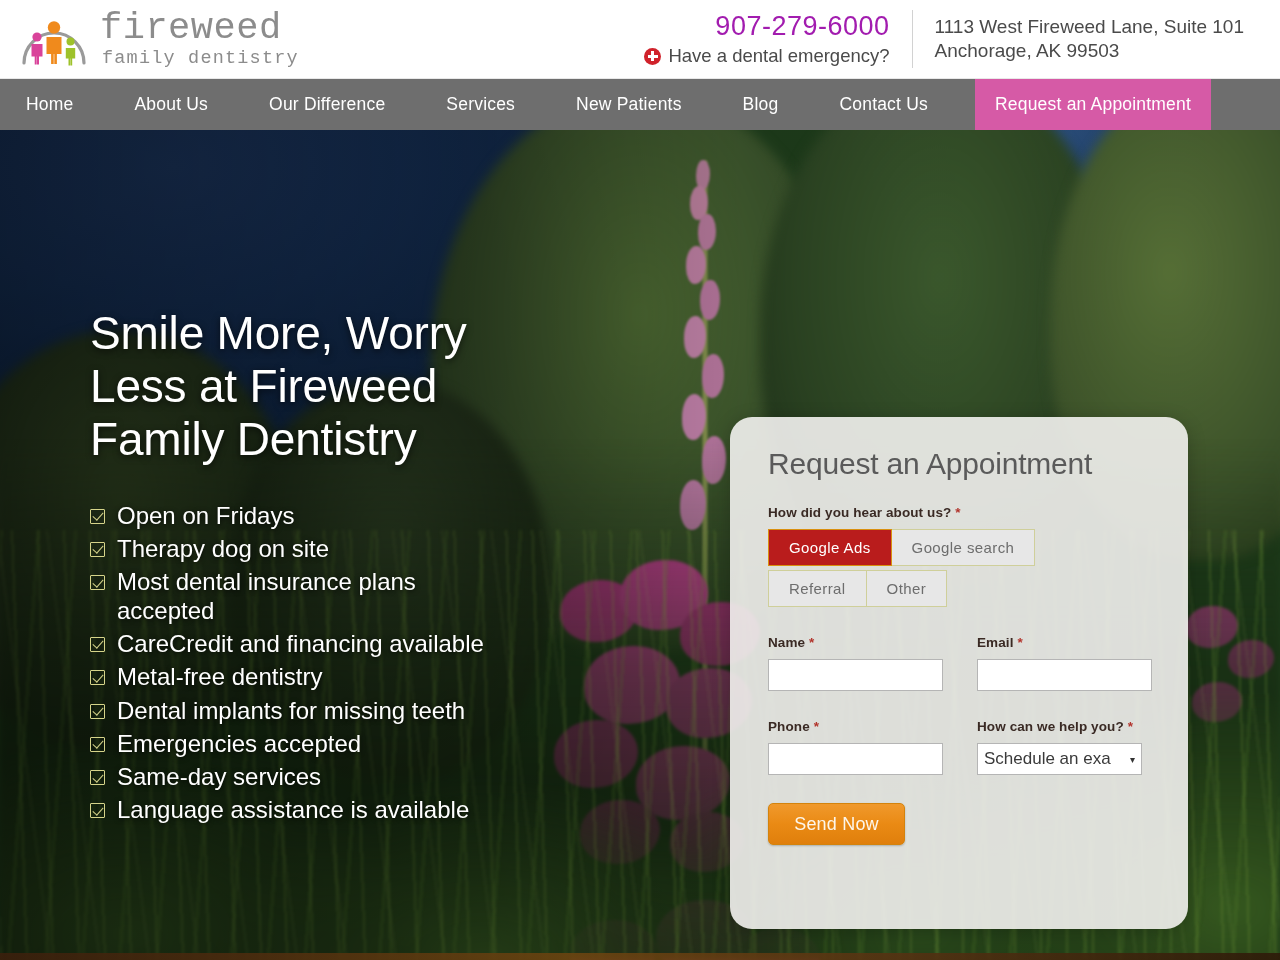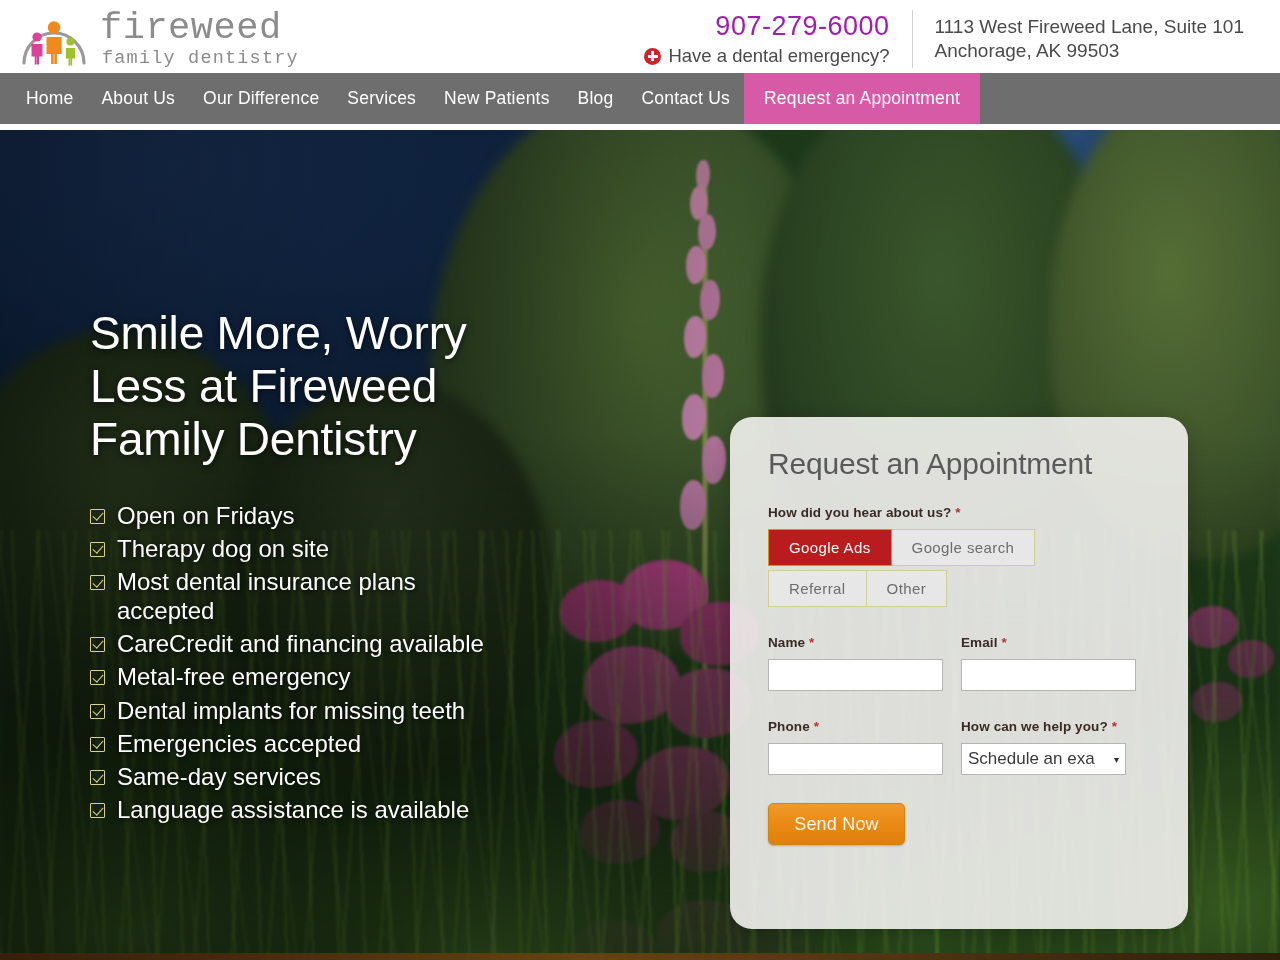--- a/index.html
+++ b/index.html
@@ -119,26 +119,27 @@
   .address-line {
     font-size: 19px;
     color: #4a4a4a;
     white-space: nowrap;
     display: block;
   }
 
   
   .navbar {
     position: absolute;
-    top: 73px; left: 0;
+    top: 79px; left: 0;
     width: 1280px;
     height: 51px;
     background: #6e6e6e;
     display: flex;
     align-items: stretch;
+    gap: 33px;
   }
   .nav-item {
     display: flex;
     align-items: center;
     padding: 0 14px;
     font-size: 17.5px;
     color: #ffffff;
     letter-spacing: 0.2px;
     white-space: nowrap;
     cursor: pointer;
@@ -343,21 +344,21 @@
   .choice + .choice { border-left: none; }
   .choice.selected {
     background: #b91c1c;
     color: #ffffff;
     border-color: #d9900f;
   }
   .choice-row.second { margin-top: 0; }
 
   .fields {
     display: flex;
-    gap: 18px;
+    gap: 34px;
     margin-top: 28px;
   }
   .field { width: 175px; }
   .text-input {
     width: 175px;
     height: 32px;
     background: #ffffff;
     border: 1px solid #b5b5b5;
     font-size: 14px;
     color: #333;
@@ -524,21 +525,21 @@
       <li>
         <span class="check-box"></span>
         <span class="txt">Most dental insurance plans accepted</span>
       </li>
       <li>
         <span class="check-box"></span>
         <span class="txt">CareCredit and financing available</span>
       </li>
       <li>
         <span class="check-box"></span>
-        <span class="txt">Metal-free emergency</span>
+        <span class="txt">Metal-free dentistry</span>
       </li>
       <li>
         <span class="check-box"></span>
         <span class="txt">Dental implants for missing teeth</span>
       </li>
       <li>
         <span class="check-box"></span>
         <span class="txt">Emergencies accepted</span>
       </li>
       <li>

